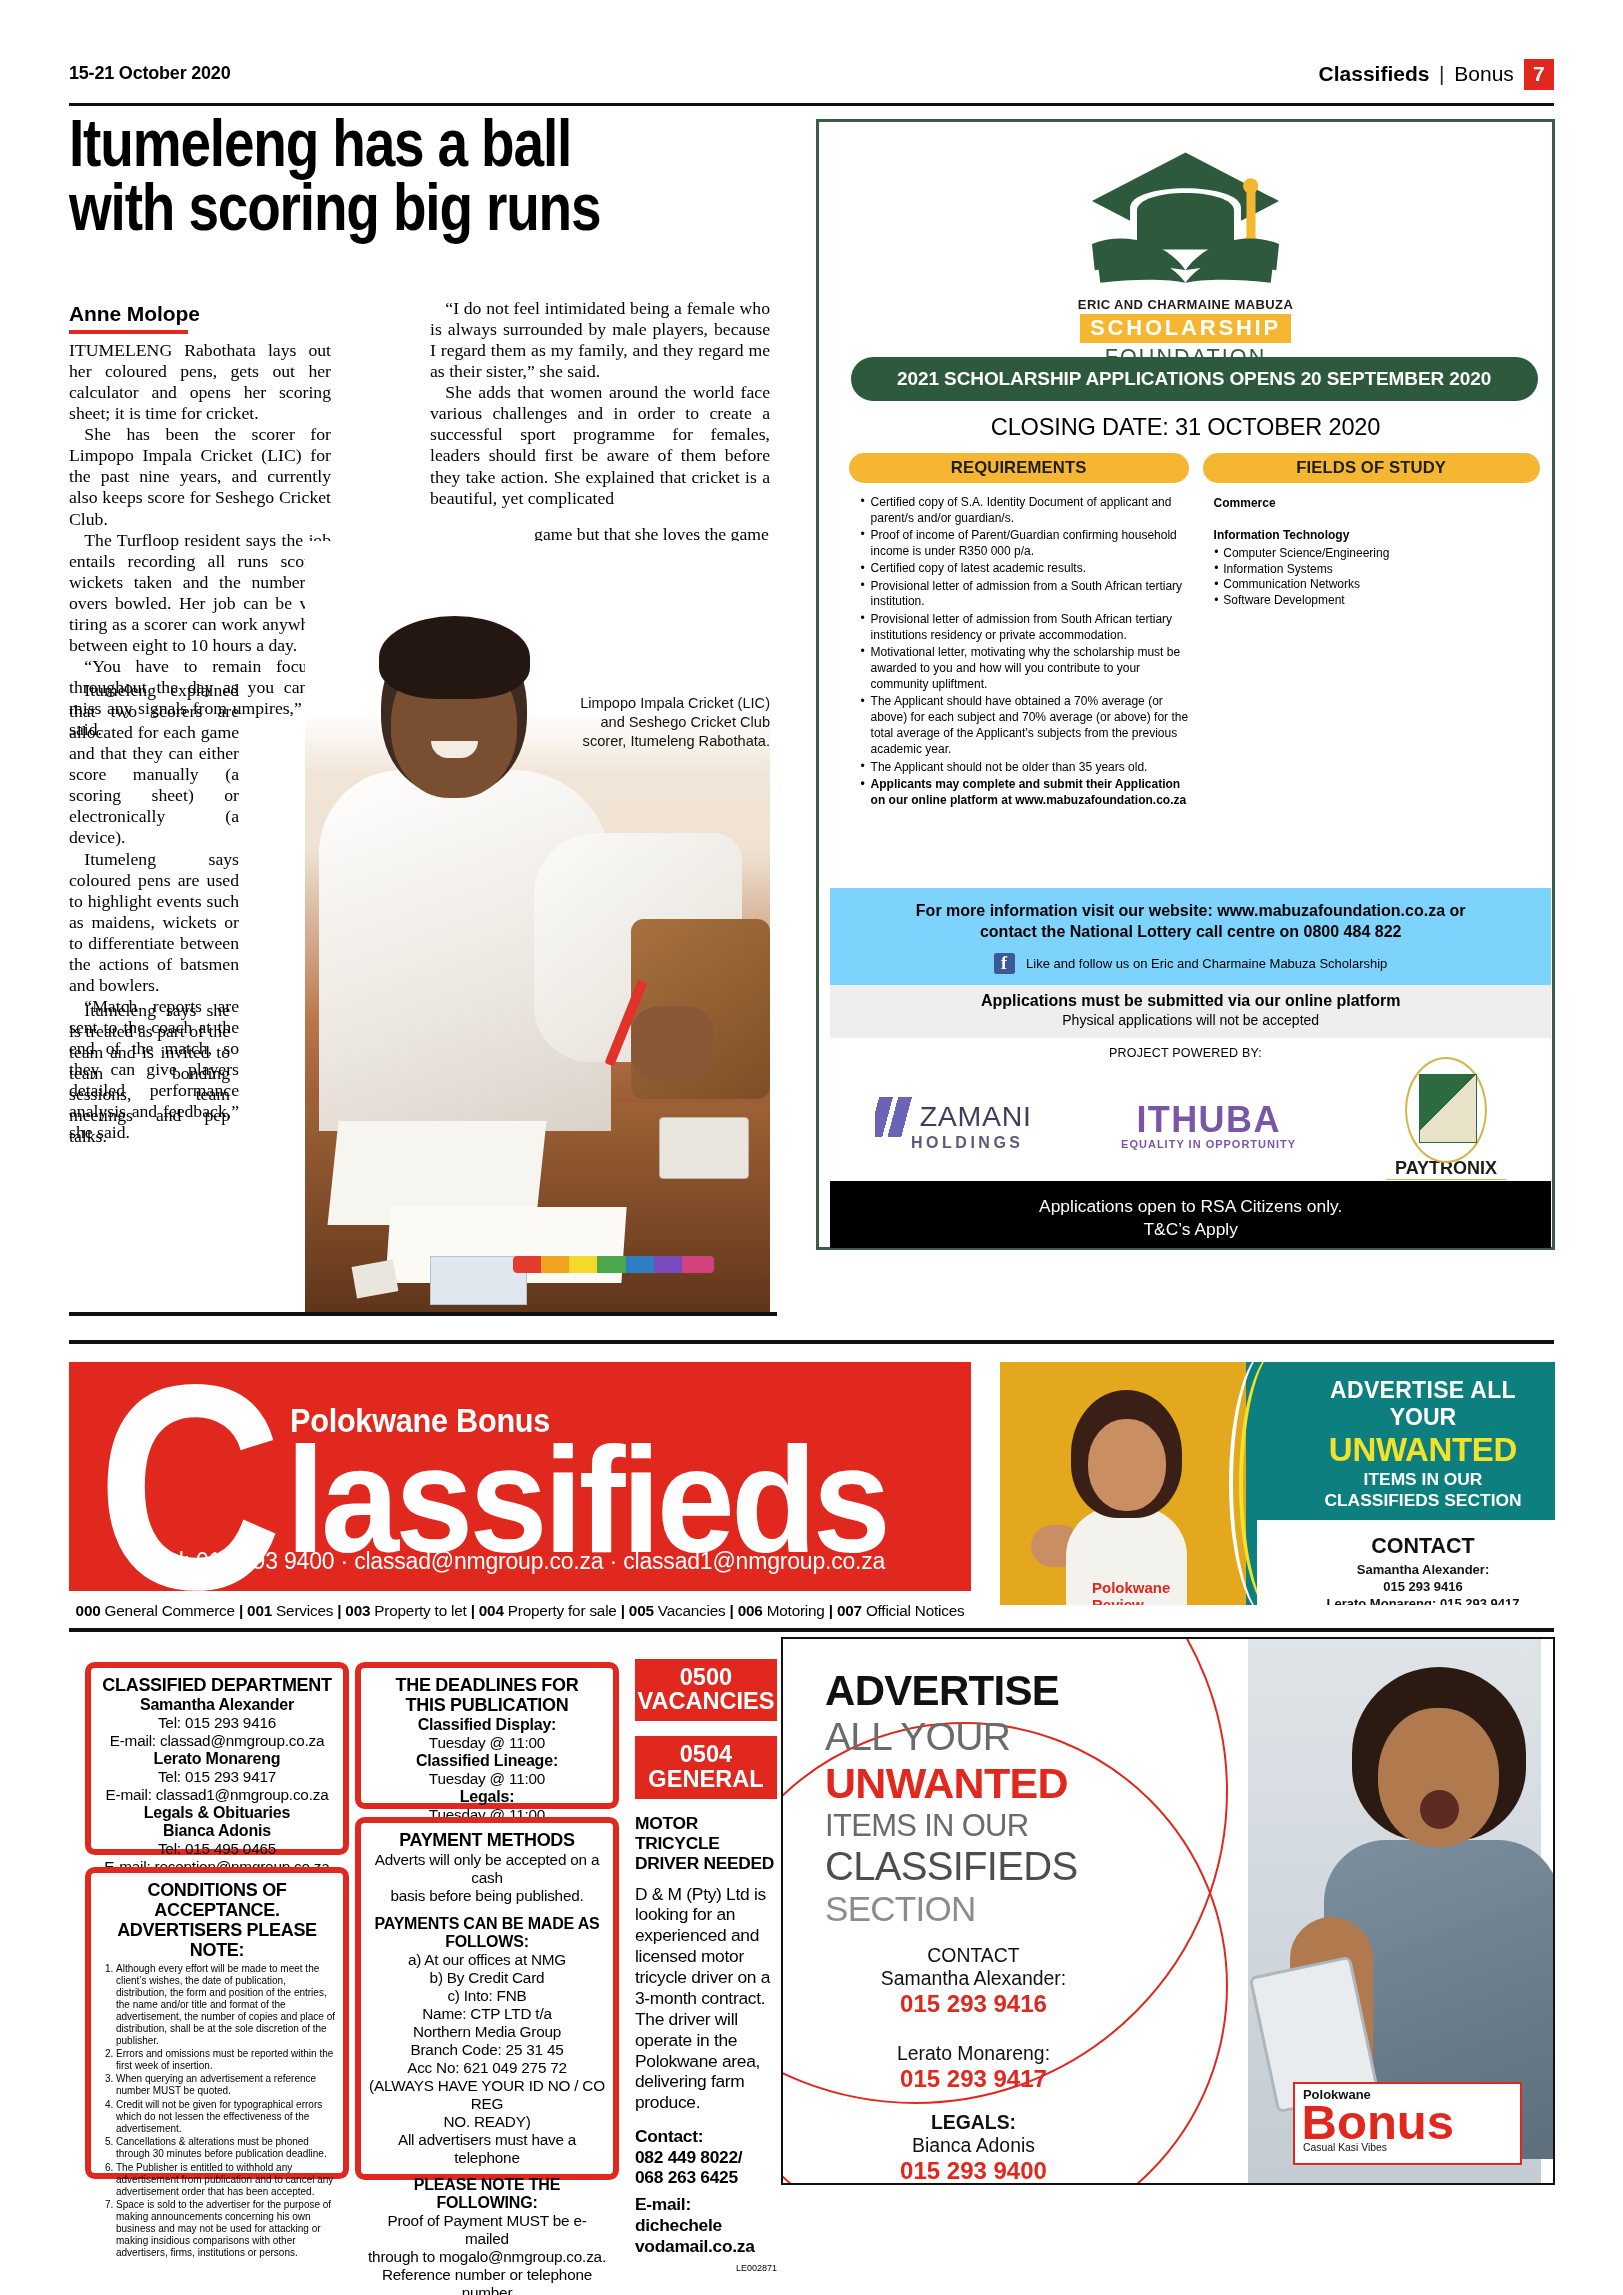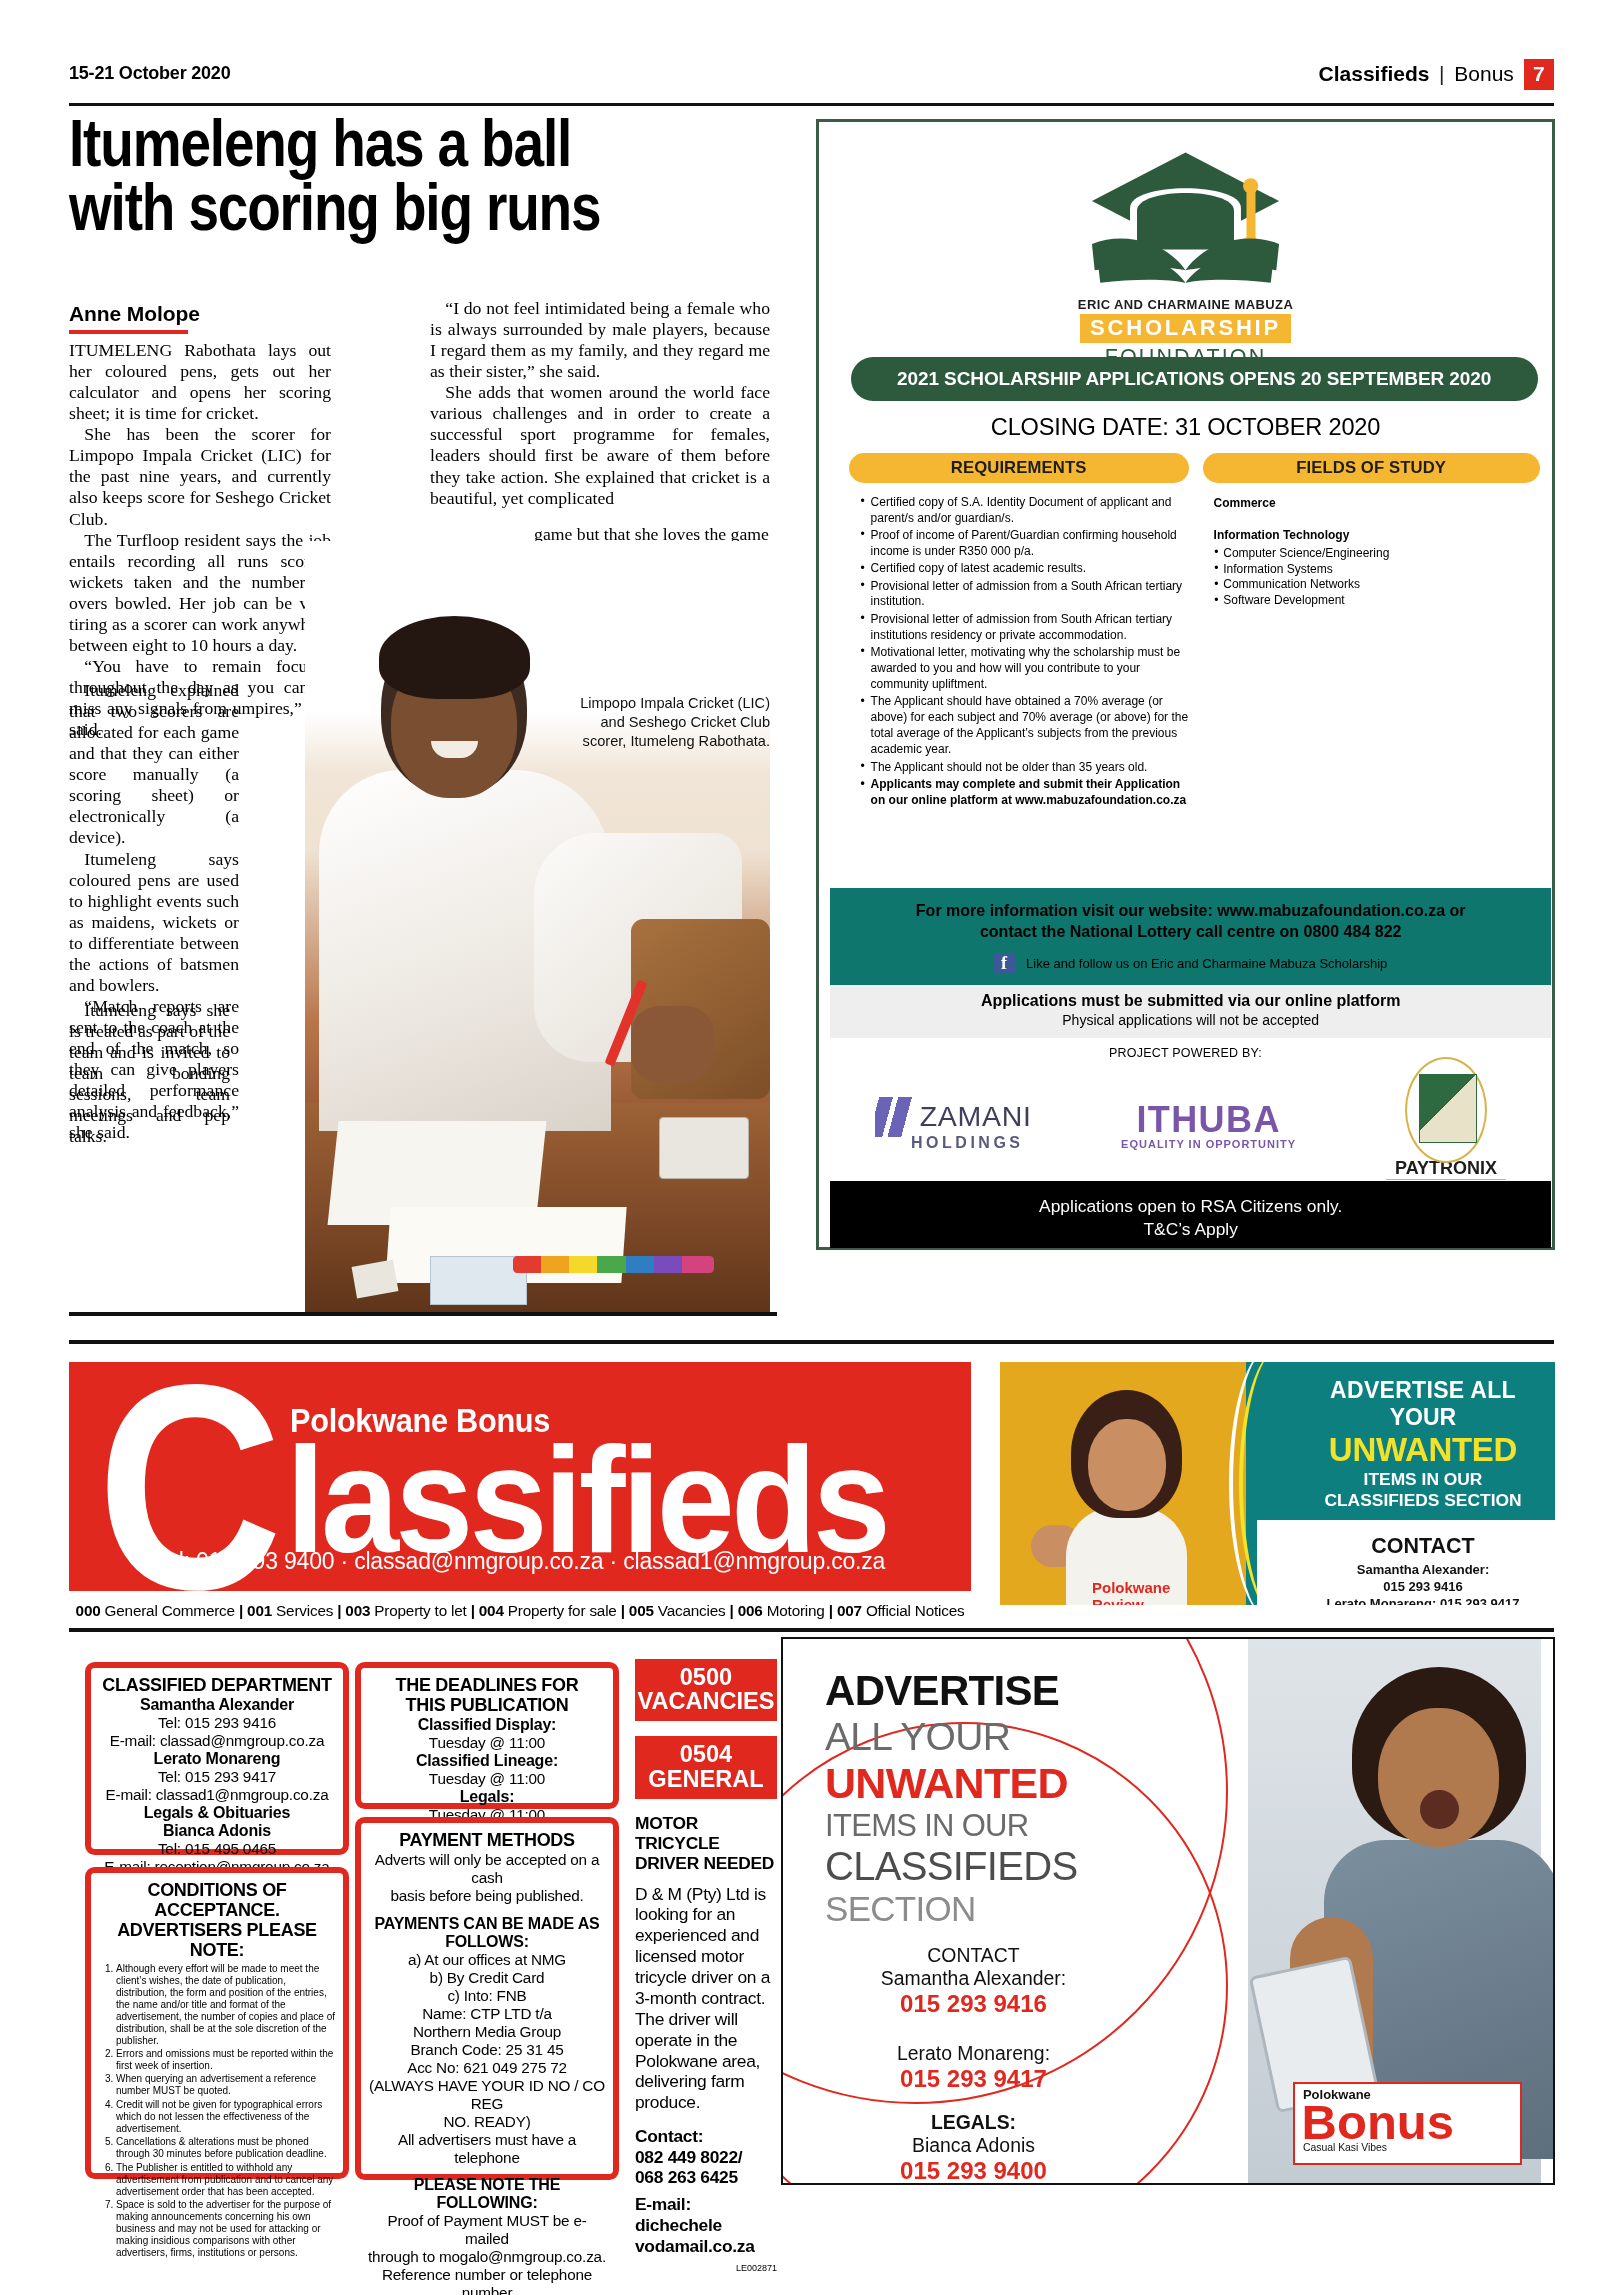--- a/index.html
+++ b/index.html
@@ -127,21 +127,21 @@
   .reqlist li:before { content:"•"; position:absolute; left:2.8px; top:-0.7px; }
   .reqlist li.bold { font-weight:bold; }
 
   .foslist { position:absolute; left:389px; top:368px; width:319px; font-size:12px; line-height:1.33; }
   .foslist .h { font-weight:bold; margin-bottom:1.4px; }
   .foslist .gap { height:15.3px; }
   .foslist li { list-style:none; position:relative; padding-left:9.7px; }
   .foslist li:before { content:"•"; position:absolute; left:0.7px; top:-0.7px; }
 
   .grayband { position:absolute; left:5.6px; top:760px; width:721px; height:97px;
-      background:#0f766e; }
+      background:#7dd3fc; }
   .grayband .t { text-align:center; font-size:16px; font-weight:bold; line-height:1.32;
       padding-top:12.5px;
       font-family:"Liberation Sans Narrow","Liberation Sans",sans-serif; }
   .fbrow { display:flex; align-items:center; justify-content:center; gap:11px; margin-top:11px; }
   .fbicon { width:21px; height:21px; background:#3b5998; border-radius:2.8px; position:relative; }
   .fbicon:after { content:"f"; position:absolute; left:7px; top:-0.7px; color:#fff;
       font-size:18px; font-weight:bold; font-family:"Liberation Serif", serif; }
   .fbtxt { font-size:13px;
       font-family:"Liberation Sans Narrow","Liberation Sans",sans-serif; }
 

